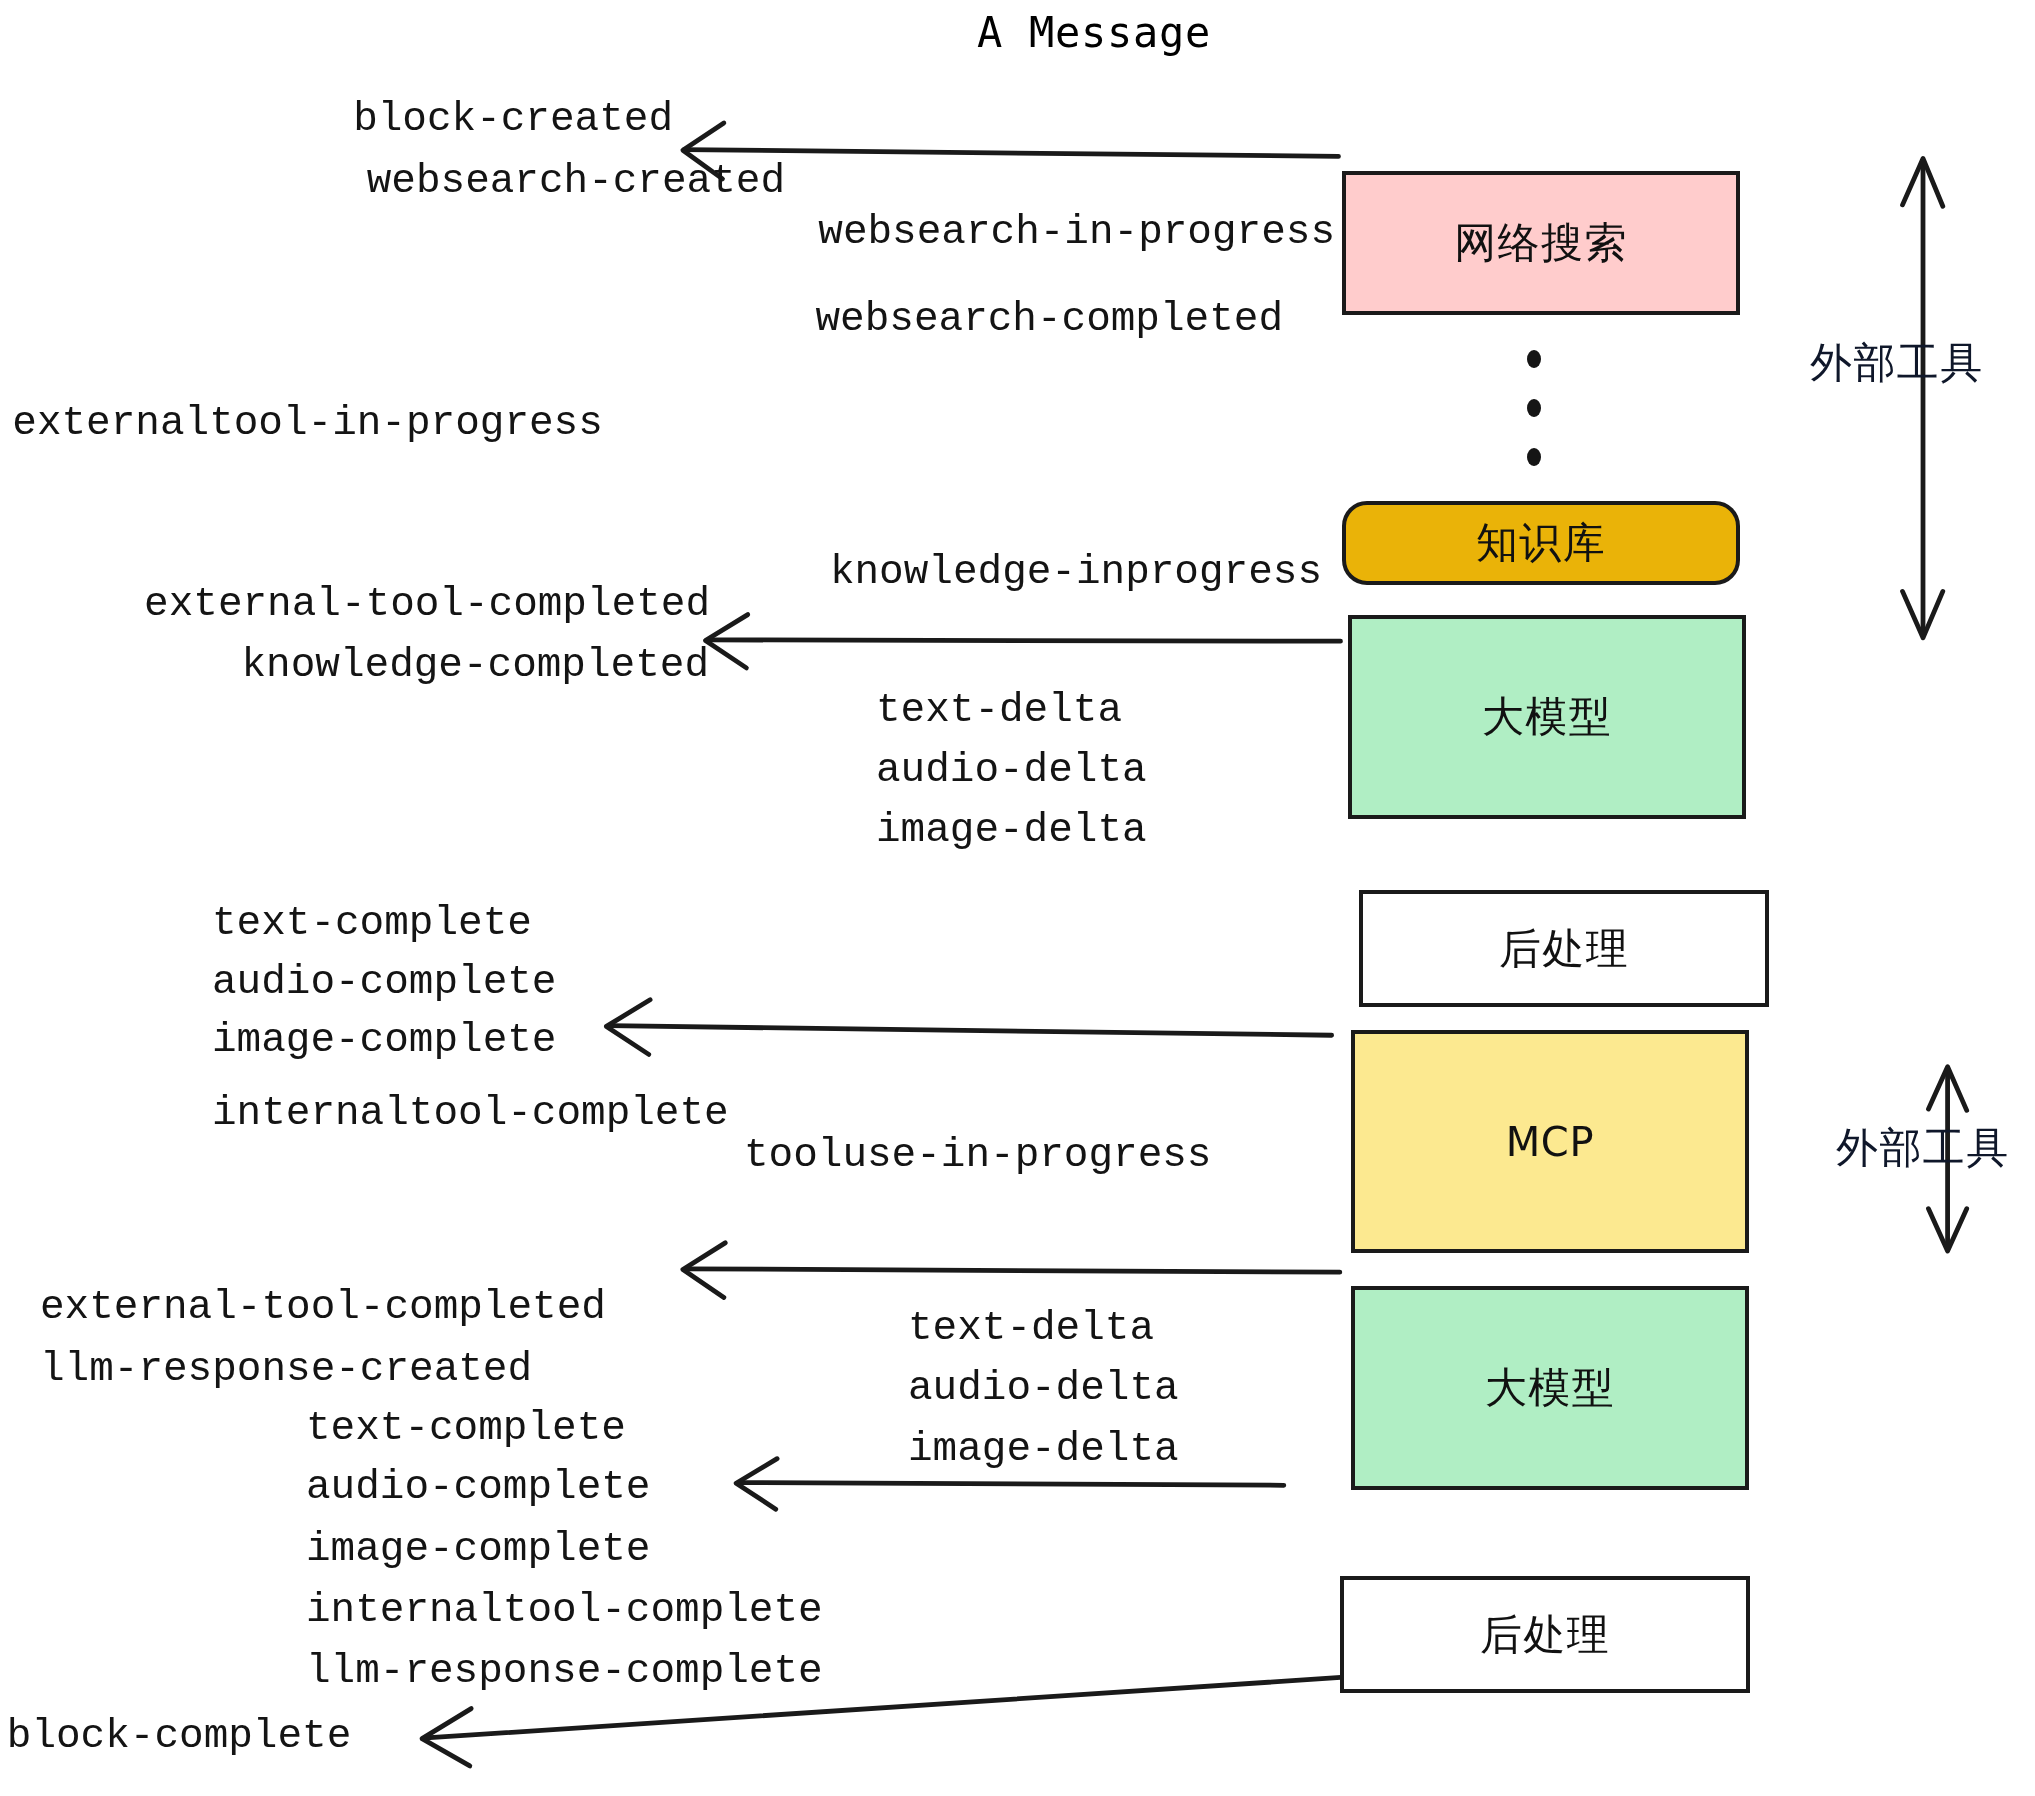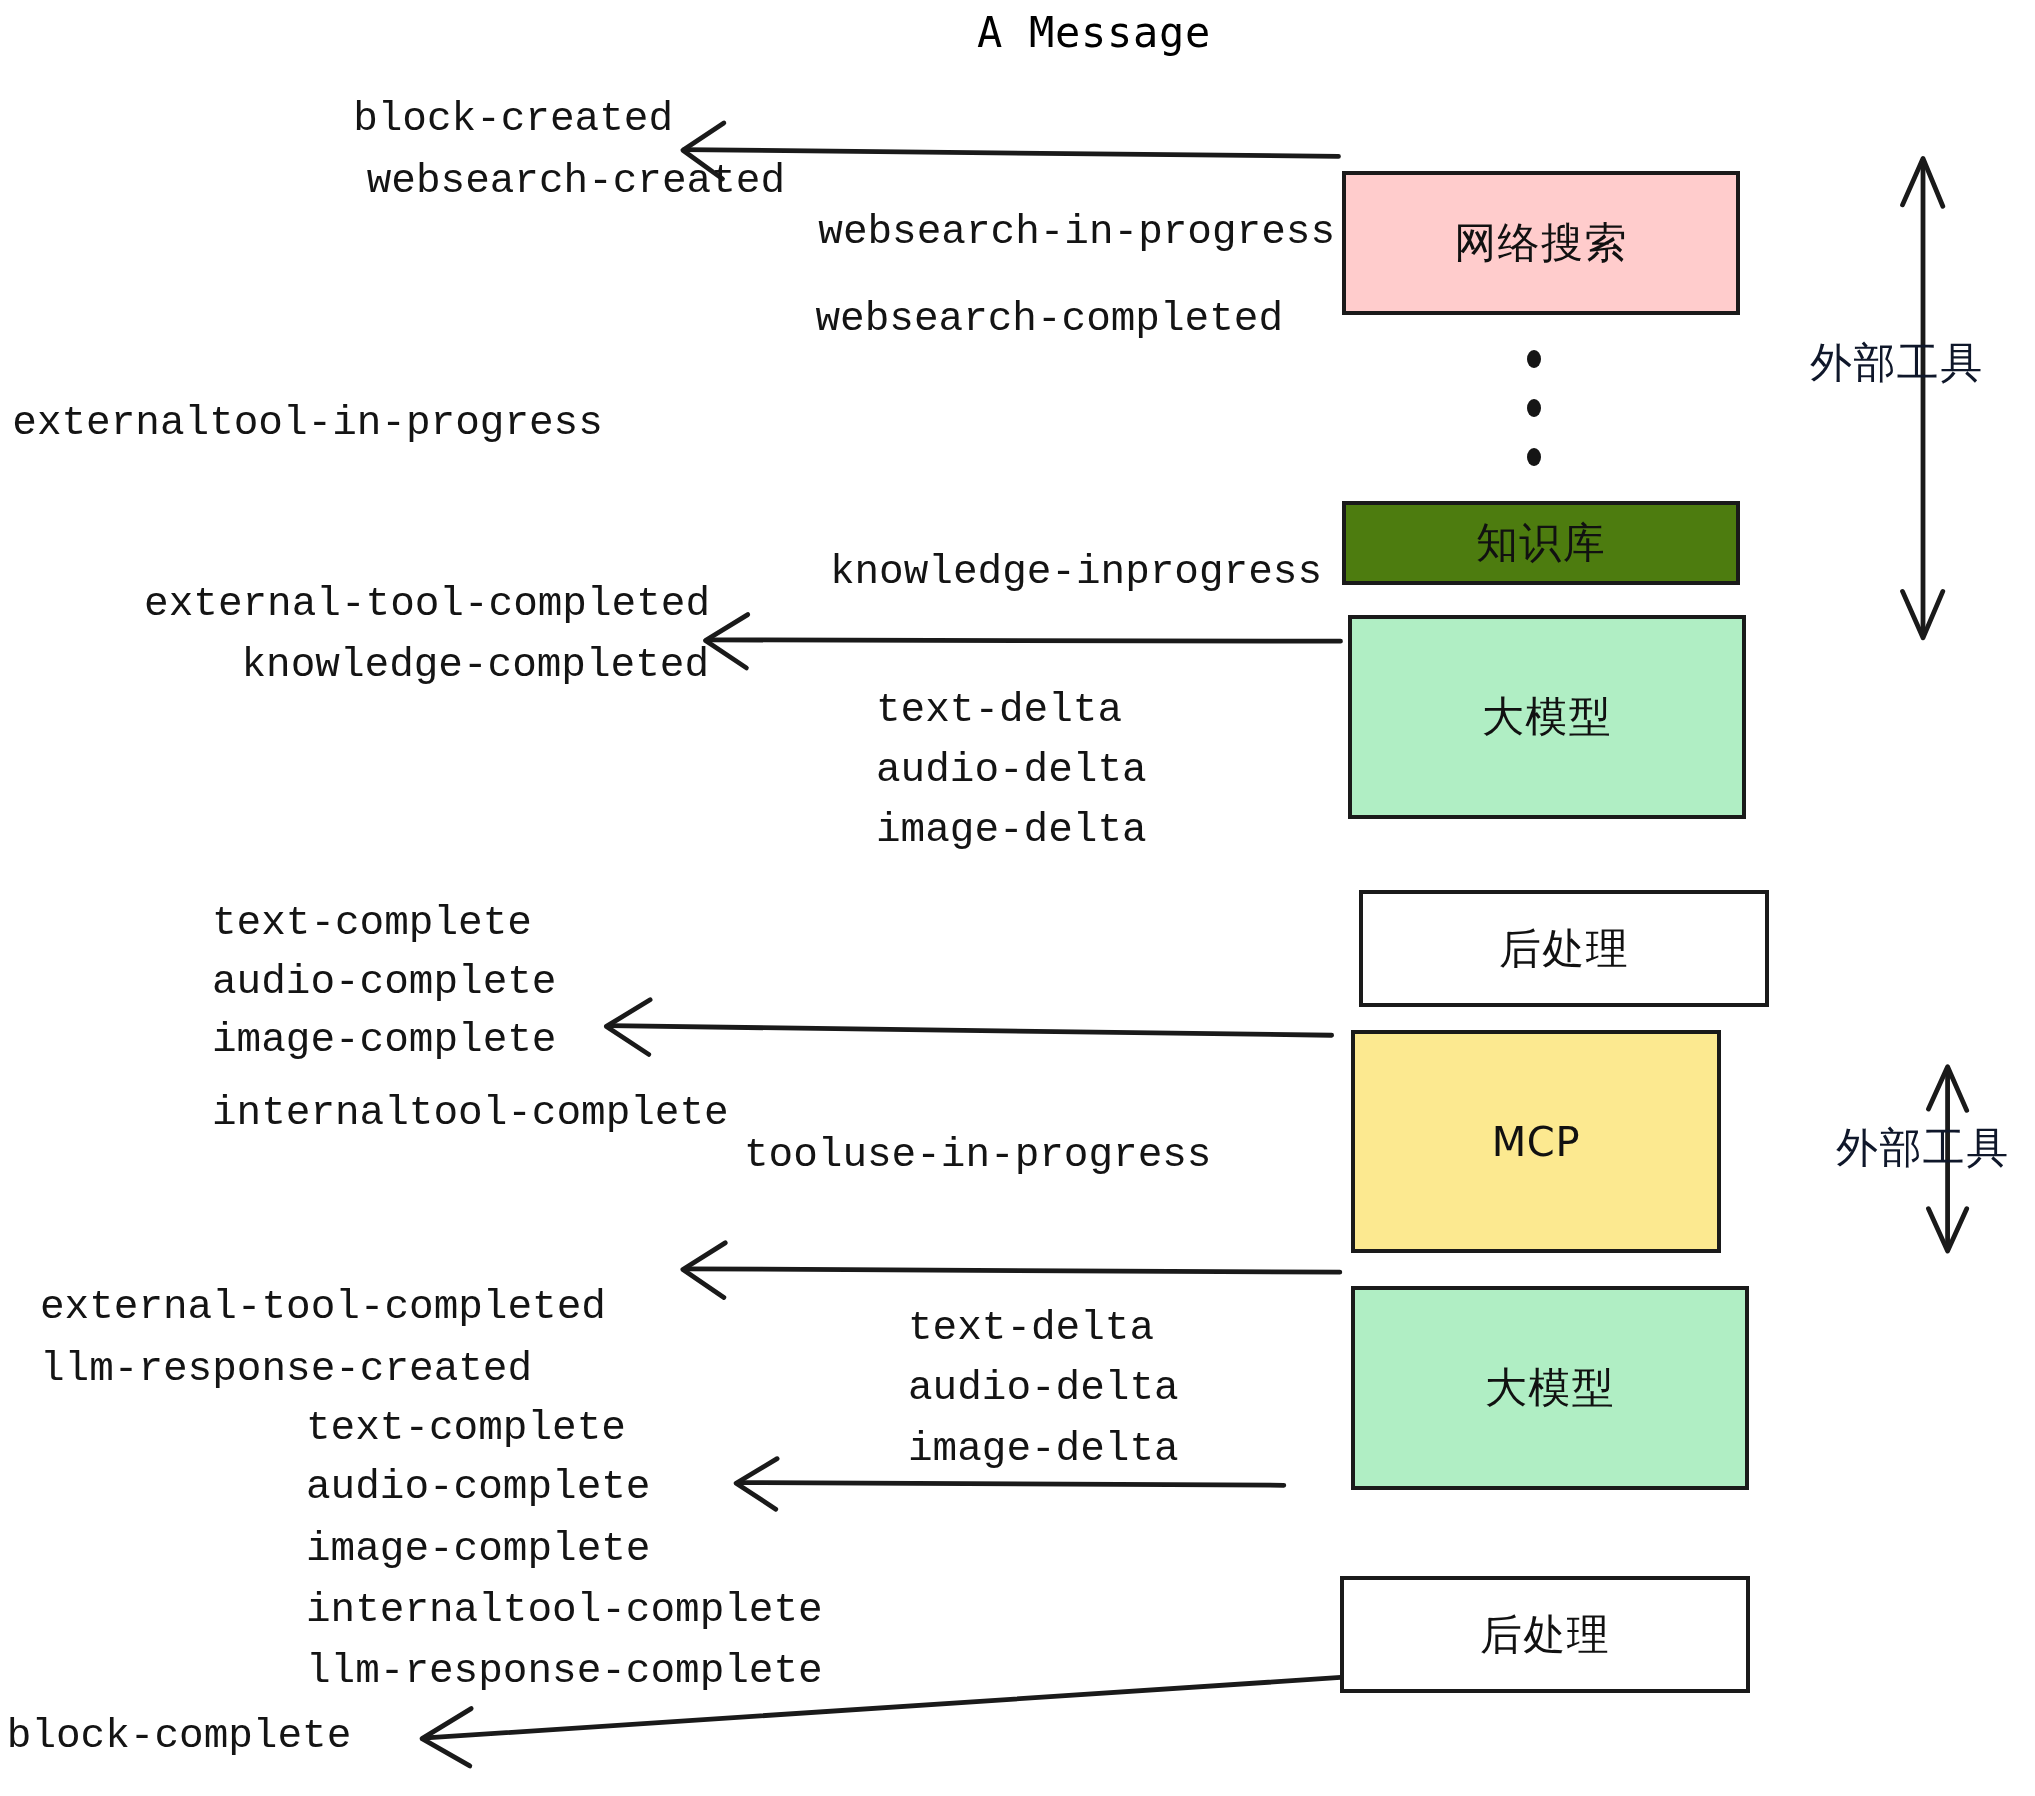--- a/index.html
+++ b/index.html
@@ -82,33 +82,33 @@
   <div class="title" style="left:977px;top:8.2px;">A Message</div>
 
   <div class="node" style="left:1342px;top:171px;width:398px;height:144px;background:#ffcccc;">
     <span class="node-label">网络搜索</span>
   </div>
 
   <div class="dot" style="left:1527px;top:350px;"></div>
   <div class="dot" style="left:1527px;top:399px;"></div>
   <div class="dot" style="left:1527px;top:448px;"></div>
 
-  <div class="node" style="left:1342px;top:501px;width:398px;height:84px;background:#4d7c0f;">
+  <div class="node" style="left:1342px;top:501px;width:398px;height:84px;background:#eab308;border-radius:25px;">
     <span class="node-label">知识库</span>
   </div>
 
   <div class="node" style="left:1348px;top:615px;width:398px;height:204px;background:#b0eec4;">
     <span class="node-label">大模型</span>
   </div>
 
   <div class="node" style="left:1359px;top:890px;width:410px;height:117px;background:#ffffff;">
     <span class="node-label">后处理</span>
   </div>
 
-  <div class="node" style="left:1351px;top:1030px;width:370px;height:223px;background:#fce990;">
+  <div class="node" style="left:1351px;top:1030px;width:398px;height:223px;background:#fce990;">
     <span class="node-label latin">MCP</span>
   </div>
 
   <div class="node" style="left:1351px;top:1286px;width:398px;height:204px;background:#b0eec4;">
     <span class="node-label">大模型</span>
   </div>
 
   <div class="node" style="left:1340px;top:1576px;width:410px;height:117px;background:#ffffff;">
     <span class="node-label">后处理</span>
   </div>

